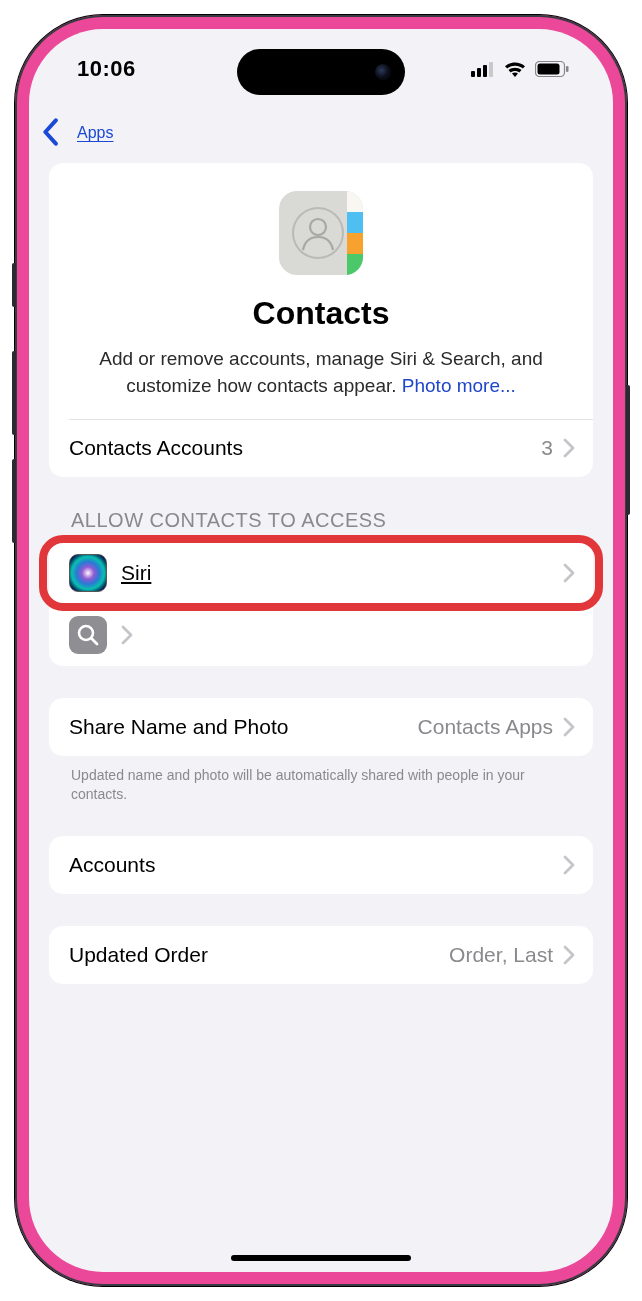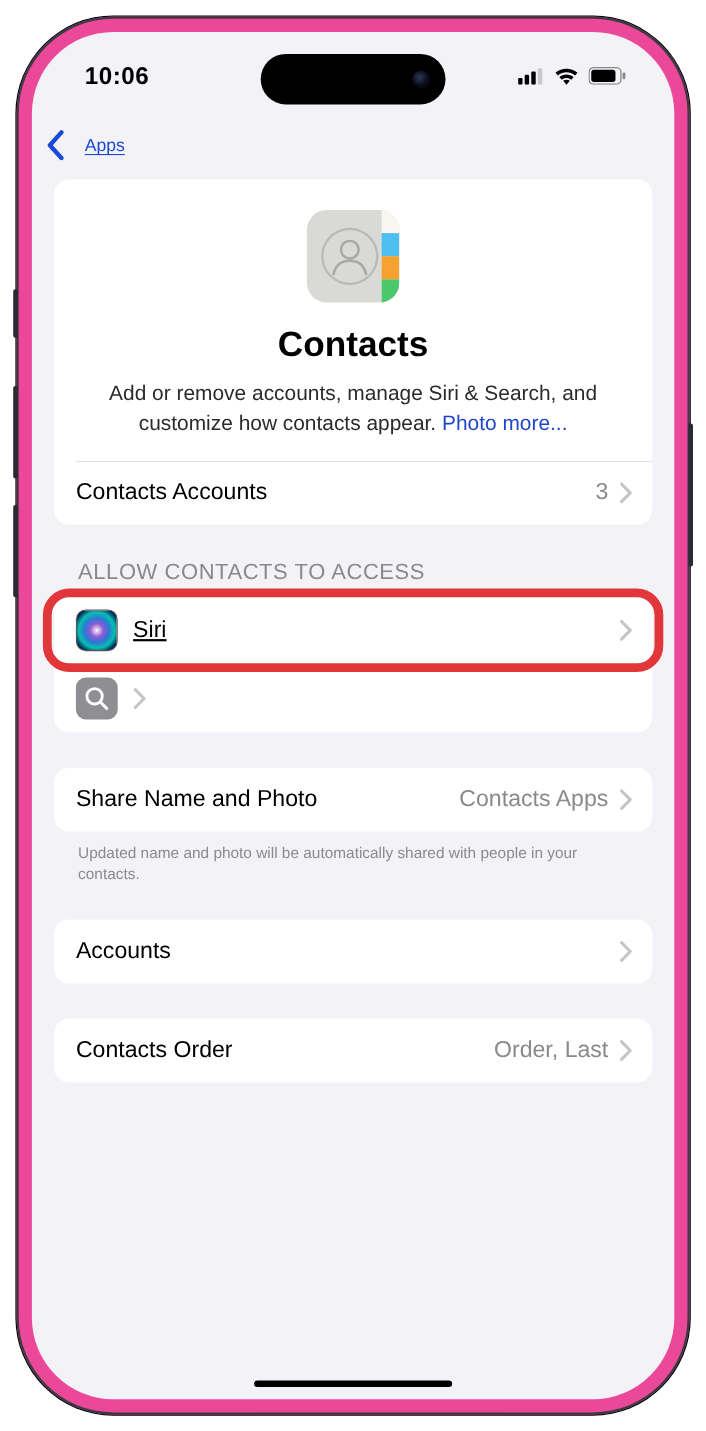--- a/index.html
+++ b/index.html
@@ -285,21 +285,21 @@
               <svg class="chevron-right" width="12" height="20" viewBox="0 0 12 20">
                   <path d="M2 2 L10 10 L2 18" stroke="currentColor" stroke-width="2.8" fill="none" stroke-linecap="round" stroke-linejoin="round"></path>
                 </svg>
             </div>
           </div>
         </div>
 
         <div class="group">
           <div class="card" style="margin-bottom:0;">
             <div class="row">
-              <span class="label">Contacts Order</span>
+              <span class="label">Updated Order</span>
               <span class="value">Order, Last</span>
               <svg class="chevron-right" width="12" height="20" viewBox="0 0 12 20">
                   <path d="M2 2 L10 10 L2 18" stroke="currentColor" stroke-width="2.8" fill="none" stroke-linecap="round" stroke-linejoin="round"></path>
                 </svg>
             </div>
           </div>
         </div>
 
       </div>
     </div>

